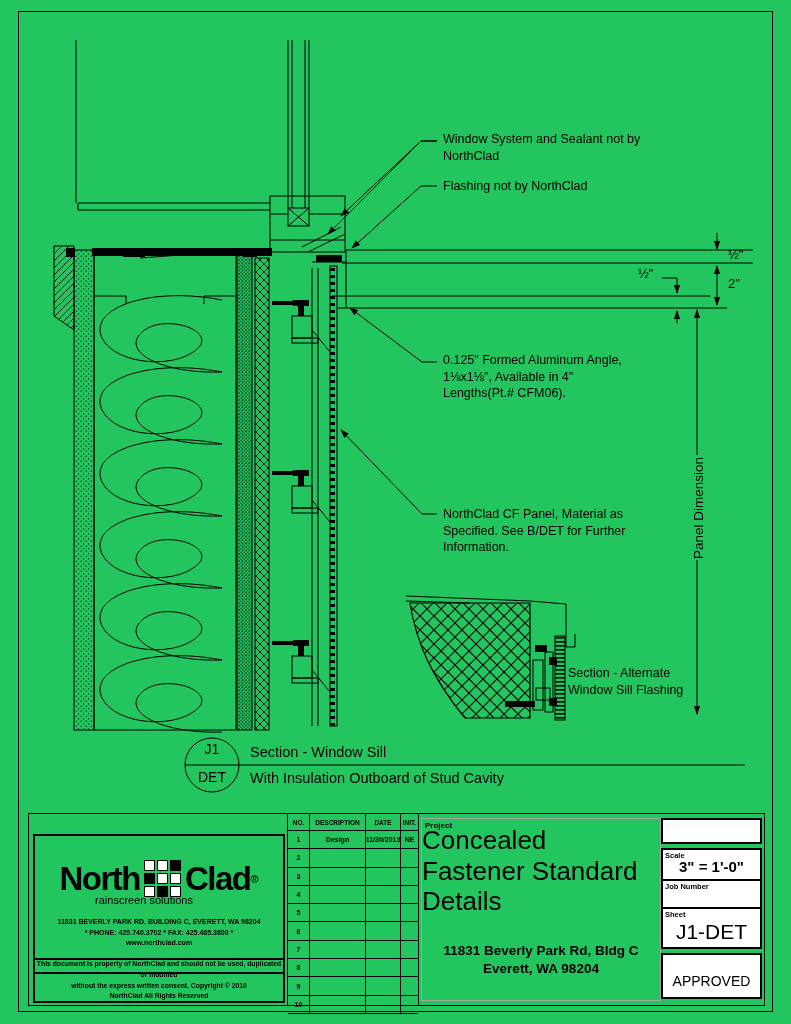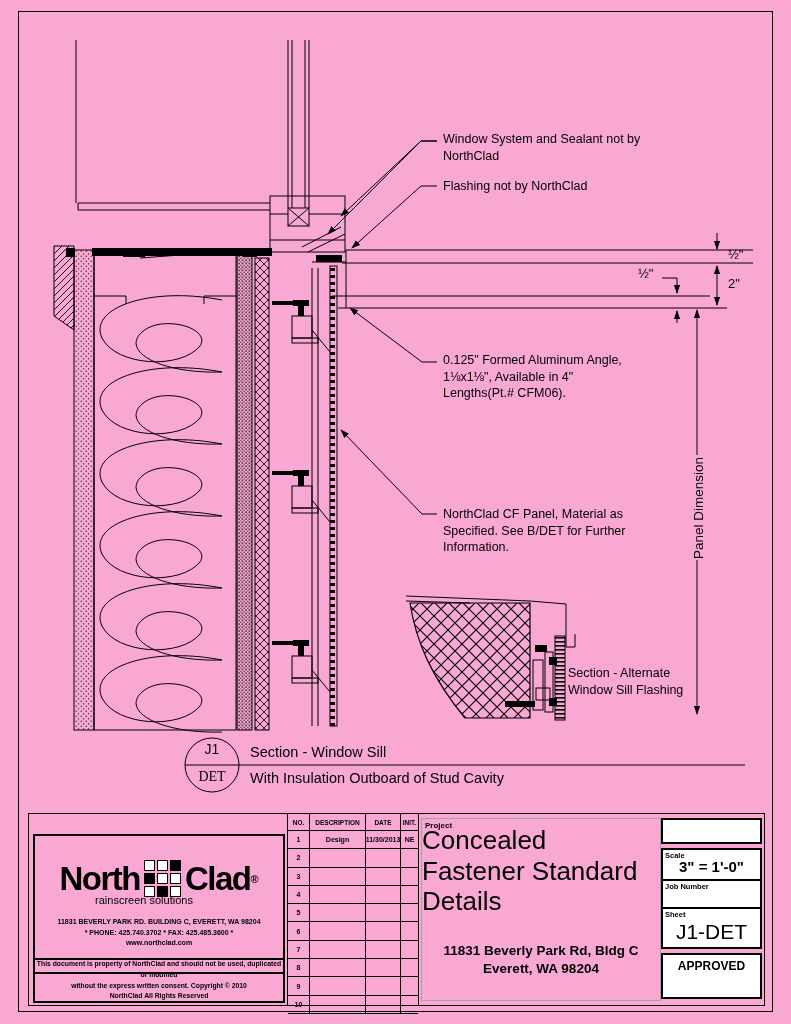--- a/index.html
+++ b/index.html
@@ -1,16 +1,16 @@
 <!DOCTYPE html>
 <html><head>
 <meta charset="utf-8">
 <style>
   html,body {margin:0;padding:0;background:#fff;}
-  .page {position:relative;width:791px;height:1024px;background:#f9a8d4;overflow:hidden;
+  .page {position:relative;width:791px;height:1024px;background:#22c55e;overflow:hidden;
          font-family:"Liberation Sans",sans-serif;color:#000;}
   .sheet-border {position:absolute;left:18px;top:11px;width:753px;height:999px;border:1.5px solid #000;}
   .ln {stroke:#000;fill:none;stroke-width:1;}
   .note {position:absolute;font-size:12.5px;line-height:1.32;white-space:pre-line;}
   .dim  {position:absolute;font-size:13px;}
   .vlabel {position:absolute;left:691px;top:573px;width:130px;text-align:center;
            font-size:13.5px;transform:rotate(-90deg);transform-origin:0 0;}
   .co-id {position:absolute;width:40px;text-align:center;font-size:14px;}
   .co-text {position:absolute;font-size:14.5px;}
 
@@ -34,21 +34,21 @@
   .rc {box-sizing:border-box;border-right:1px solid #000;overflow:hidden;height:100%;display:flex;align-items:center;justify-content:center;}
   .c1{width:22px;} .c2{width:56px;} .c3{width:35px;} .c4{width:17px;border-right:none;}
   .project-box {position:absolute;left:392px;top:4px;width:238px;height:181px;border:1px solid #a3a3a3;}
   .project-label {position:absolute;left:3px;top:2px;font-size:8px;font-weight:700;}
   .project-title {margin-top:6px;text-align:left;font-size:26px;line-height:1.18;white-space:pre-line;}
   .project-addr {margin-top:25px;text-align:center;font-size:13.5px;font-weight:700;line-height:1.35;white-space:pre-line;}
   .info-box {position:absolute;left:632px;width:101px;border:2px solid #000;box-sizing:border-box;background:#fff;}
   .info-label {font-size:7.5px;font-weight:700;padding:1px 0 0 2px;}
   .scale-value {text-align:center;font-size:15px;font-weight:700;margin-top:-2px;}
   .sheet-value {text-align:center;font-size:21px;margin-top:1px;}
-  .approved {text-align:center;font-size:12px;font-weight:700;margin-top:4px;}
+  .approved {text-align:center;font-size:14px;font-weight:400;margin-top:18px;}
 </style>
 </head>
 <body>
 
 <div class="page">
   <div class="sheet-border"></div>
 
   <svg width="791" height="810" viewBox="0 0 791 810" style="position:absolute;left:0;top:0;">
     <defs>
       <pattern id="stip" width="5" height="5" patternUnits="userSpaceOnUse">
@@ -212,21 +212,21 @@
 Information.</div>
   <div class="note" style="left:568px;top:665px;">Section - Alternate
 Window Sill Flashing</div>
 
   <div class="dim" style="left:728px;top:247px;">½"</div>
   <div class="dim" style="left:728px;top:276px;">2"</div>
   <div class="dim" style="left:638px;top:266px;">½"</div>
   <div class="vlabel">Panel Dimension</div>
 
   <div class="co-id" style="left:192px;top:741px;">J1</div>
-  <div class="co-id" style="left:192px;top:769px;font-family:Liberation Serif, serif;">DET</div>
+  <div class="co-id" style="left:192px;top:769px;">DET</div>
   <div class="co-text" style="left:250px;top:744px;">Section - Window Sill</div>
   <div class="co-text" style="left:250px;top:770px;">With Insulation Outboard of Stud Cavity</div>
 
   <div class="titleblock">
 
     <div class="logo-box">
       <div class="logo-row">
         <span class="logo-word">North</span>
         <span class="logo-grid">
           <span class="co"></span>

